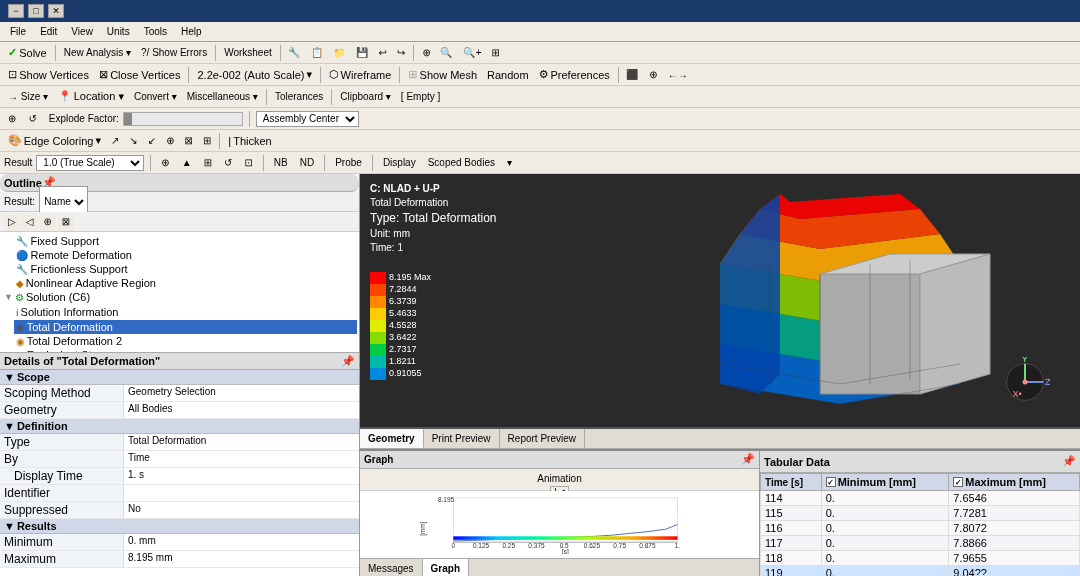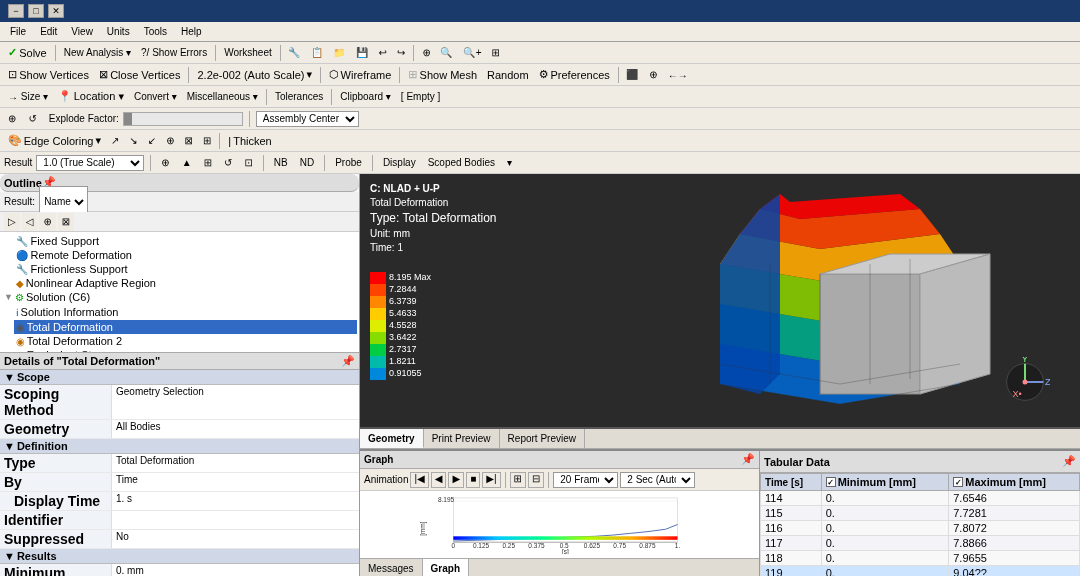--- a/index.html
+++ b/index.html
@@ -36,21 +36,21 @@
     .tree-icon { font-size: 10px; color: #555; }
     .tree-icon.green { color: #00a000; }
     .tree-icon.blue { color: #0050a0; }
     .tree-icon.orange { color: #c07000; }
     
     
     .details-header { background: #ddd; border-bottom: 1px solid #aaa; border-top: 1px solid #aaa; padding: 2px 4px; font-weight: bold; display: flex; align-items: center; justify-content: space-between; height: 18px; }
     .details-table { background: white; flex: 1; overflow-y: auto; }
     .detail-group-header { background: #d0d8e8; padding: 1px 4px; font-weight: bold; border-bottom: 1px solid #bbb; cursor: pointer; display: flex; align-items: center; gap: 2px; }
     .detail-row { display: flex; border-bottom: 1px solid #e8e8e8; }
-    .detail-key { width: 112px; padding: 1px 4px; background: #f0f4f8; border-right: 1px solid #ddd; font-size: 14px; flex-shrink: 0; font-weight: bold; }
+    .detail-key { width: 124px; padding: 1px 4px; background: #f0f4f8; border-right: 1px solid #ddd; font-size: 12px; flex-shrink: 0; }
     .detail-val { flex: 1; padding: 1px 4px; font-size: 10px; }
     
     
     .right-content { flex: 1; display: flex; flex-direction: column; overflow: hidden; }
     
     
     .viewport { flex: 0 0 260px; background: #2a2a2a; position: relative; overflow: hidden; border-bottom: 2px solid #555; }
     .viewport-info { position: absolute; top: 8px; left: 10px; color: white; font-size: 10px; line-height: 1.4; z-index: 5; }
     .colorbar { position: absolute; left: 10px; top: 90px; display: flex; flex-direction: column; z-index: 5; margin-top: 8px; }
     .colorbar-row { display: flex; align-items: center; gap: 3px; line-height: 1.3; }
@@ -64,21 +64,21 @@
     
     .bottom-panels { display: flex; flex: 1; overflow: hidden; border-top: 2px solid #888; }
     
     
     .graph-panel { flex: 1; display: flex; flex-direction: column; border-right: 1px solid #999; background: #f8f8f8; min-width: 0; }
     .panel-header-tabs { display: flex; align-items: stretch; background: #e0dcd4; border-bottom: 1px solid #aaa; height: 20px; }
     .panel-tab { padding: 2px 8px; font-size: 10px; cursor: pointer; border-right: 1px solid #aaa; display: flex; align-items: center; }
     .panel-tab.active { background: #f8f8f8; border-bottom: 1px solid #f8f8f8; font-weight: bold; }
     
     
-    .graph-toolbar { display: flex; align-items: center; gap: 2px; padding: 4px 4px; border-bottom: 1px solid #ccc; background: #f0ece4; height: 22px; }
+    .graph-toolbar { display: flex; align-items: center; gap: 2px; padding: 4px 4px; border-bottom: 1px solid #ccc; background: #f0ece4; height: 22px; flex-direction: column; }
     .graph-btn { height: 16px; padding: 0 3px; font-size: 10px; background: #f0ece4; border: 1px solid #aaa; cursor: pointer; }
     
     
     .graph-area { flex: 1; background: white; position: relative; padding: 4px; overflow: hidden; }
     
     
     .tabular-panel { width: 320px; flex-shrink: 0; display: flex; flex-direction: column; background: #f8f8f8; }
     .tabular-header { background: #ddd; border-bottom: 1px solid #aaa; padding: 2px 4px; font-size: 10px; font-weight: bold; height: 22px; display: flex; align-items: center; justify-content: space-between; }
     .tabular-table { flex: 1; overflow-y: auto; }
     table { width: 100%; border-collapse: collapse; font-size: 10px; }

